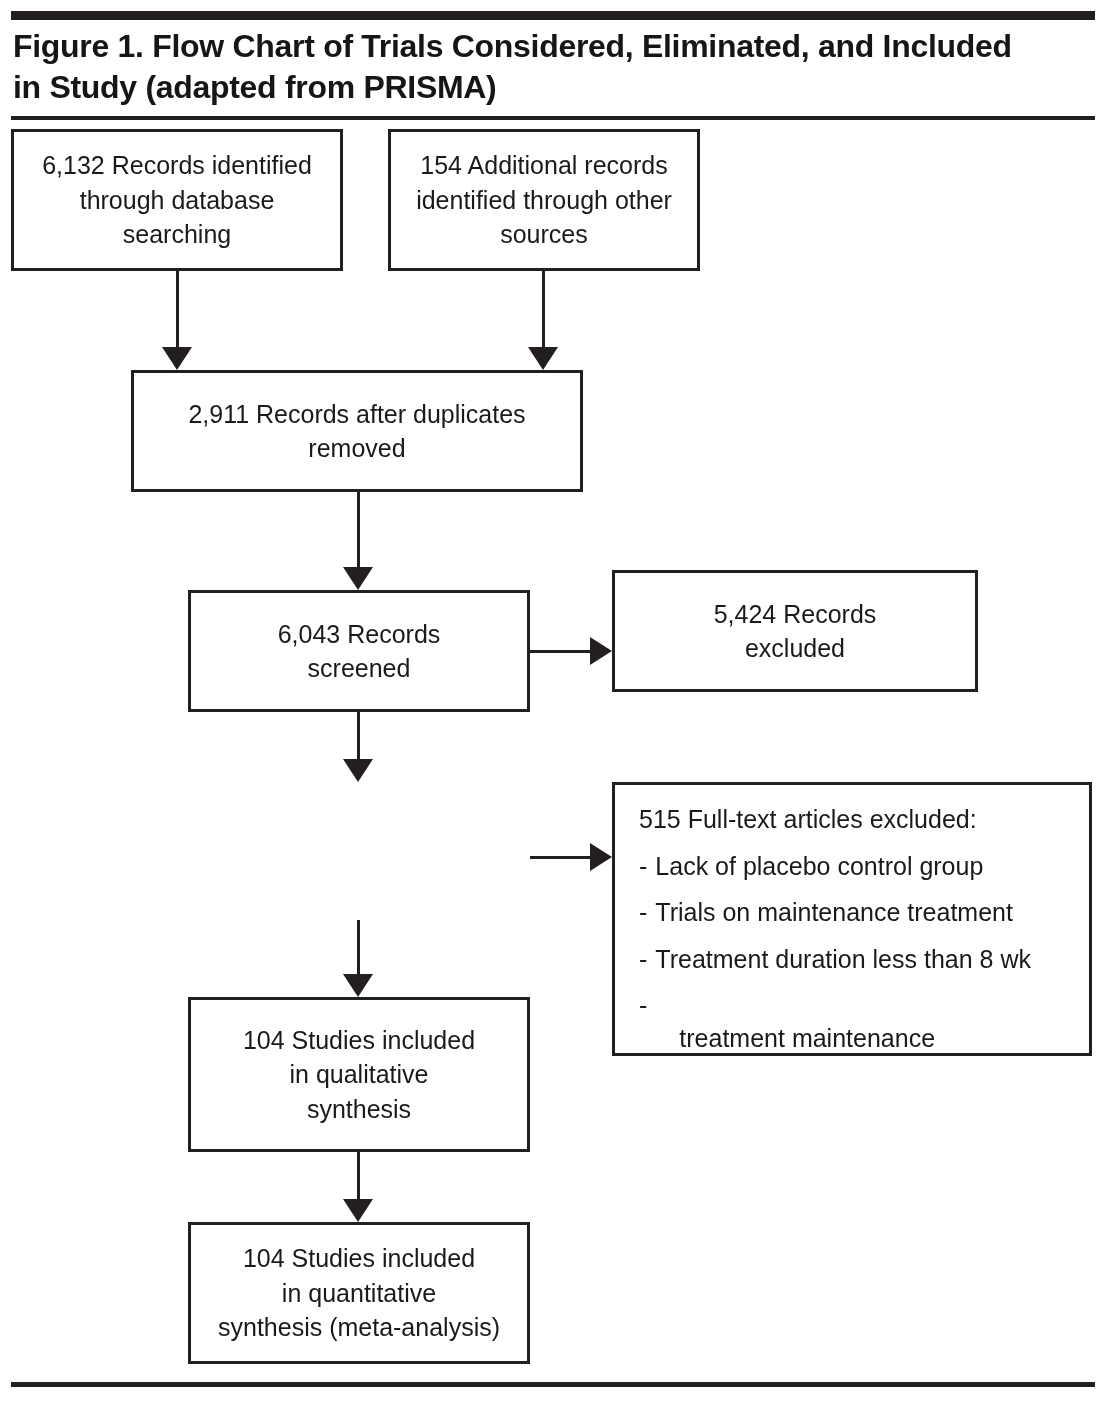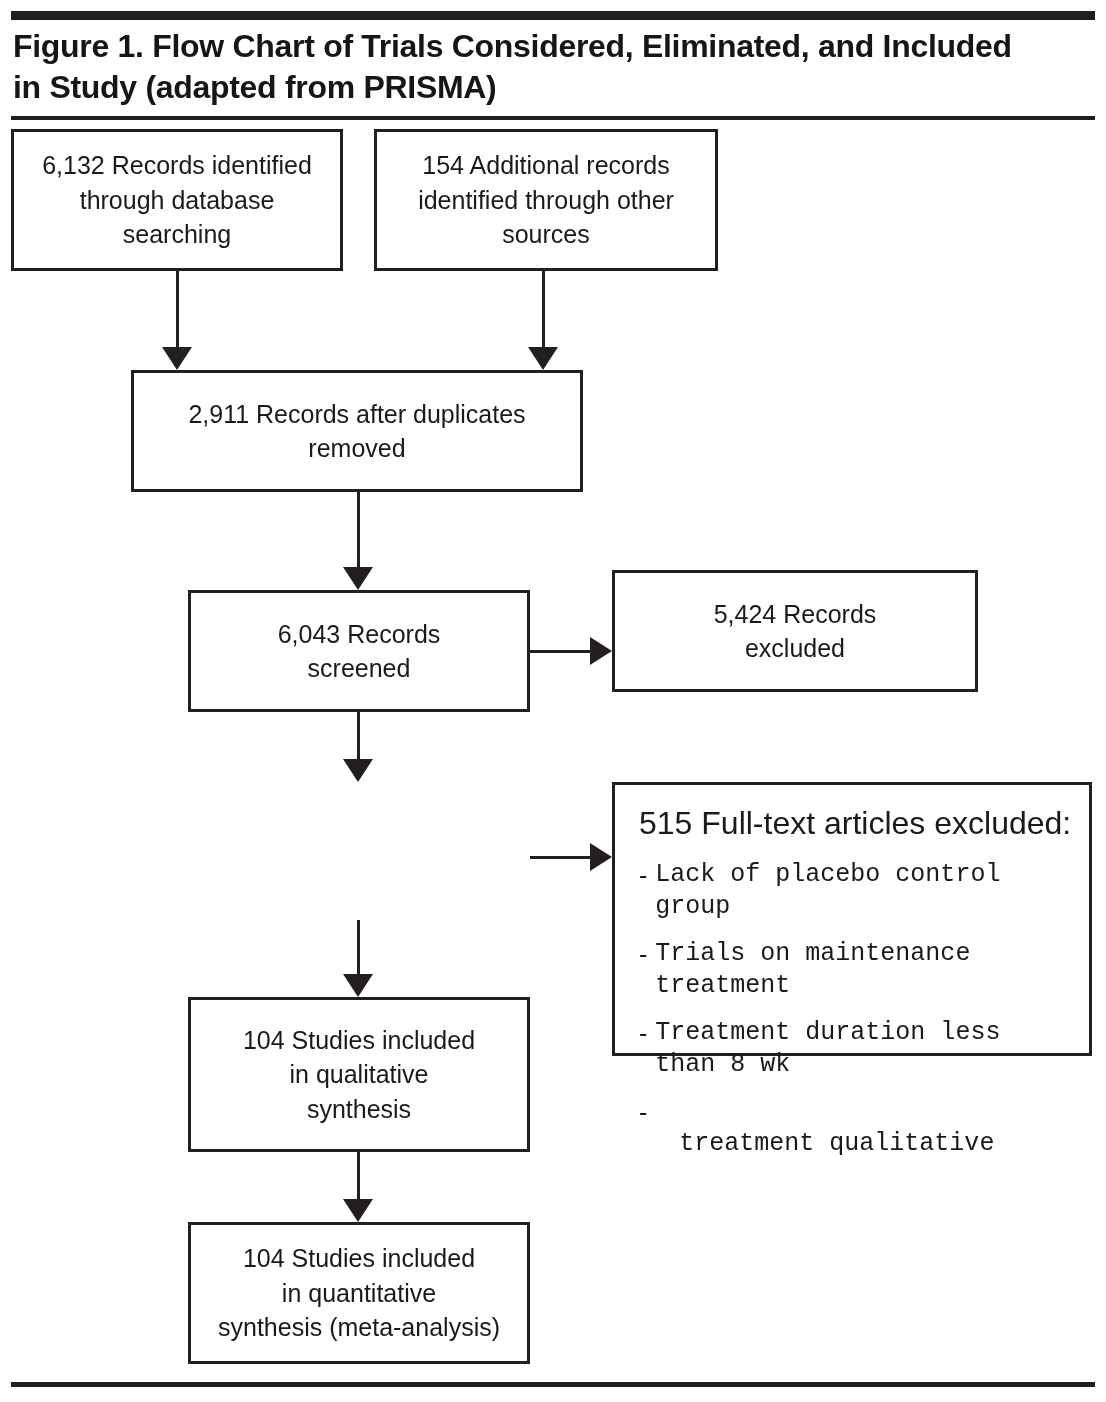--- a/index.html
+++ b/index.html
@@ -81,21 +81,21 @@
   
   #node-fulltext-excluded {
     align-items: flex-start;
     justify-content: flex-start;
     padding: 18px 14px 14px 14px;
   }
   #exclusion-content {
     width: 100%;
   }
   .exclusion-heading {
-    font-size: 32px;
+    font-size: 25px;
     line-height: 1.3;
     margin-bottom: 14px;
     padding-left: 10px;
   }
   .exclusion-item {
     font-size: 25px;
     line-height: 1.3;
     margin-bottom: 14px;
     padding-left: 10px;
     text-indent: 0;
@@ -104,21 +104,20 @@
   .exclusion-item:last-child { margin-bottom: 0; }
   .exclusion-dash {
     flex: 0 0 auto;
     margin-right: 8px;
   }
   .exclusion-label {
     flex: 1 1 auto;
     white-space: pre-line;
     text-indent: 0;
     padding-left: 0;
-    font-family: Liberation Mono, monospace;
   }
   .exclusion-label.wrap-indent {
     padding-left: 0;
   }
   .exclusion-label.wrap-indent span.cont {
     display: block;
     padding-left: 24px;
   }
 
   
@@ -157,21 +156,21 @@
 <div id="rule-bottom"></div>
 
 <div id="flowchart">
 
   <div class="node" id="node-database-records" style="left:11px; top:129px; width:332px; height:142px;">
     <div class="node-text">6,132 Records identified
 through database
 searching</div>
   </div>
 
-  <div class="node" id="node-other-records" style="left:374px; top:129px; width:344px; height:142px;">
+  <div class="node" id="node-other-records" style="left:388px; top:129px; width:312px; height:142px;">
     <div class="node-text">154 Additional records
 identified through other
 sources</div>
   </div>
 
   <div class="connector-line v-line" style="left:176px; top:271px; height:76px;"></div>
   <div class="arrow-down" style="left:162px; top:347px;"></div>
 
   <div class="connector-line v-line" style="left:542px; top:271px; height:76px;"></div>
   <div class="arrow-down" style="left:528px; top:347px;"></div>
@@ -219,21 +218,21 @@
       </div>
 
       <div class="exclusion-item">
         <span class="exclusion-dash">-</span>
         <span class="exclusion-label">Treatment duration less than 8 wk</span>
       </div>
 
       <div class="exclusion-item">
         <span class="exclusion-dash">-</span>
         <span class="exclusion-label wrap-indent">
-          <span class="cont">treatment qualitative</span>
+          <span class="cont">treatment maintenance</span>
         </span>
       </div>
     </div>
   </div>
 
   <div class="connector-line v-line" style="left:357px; top:920px; height:54px;"></div>
   <div class="arrow-down" style="left:343px; top:974px;"></div>
 
   <div class="node" id="node-qualitative-synthesis" style="left:188px; top:997px; width:342px; height:155px;">
     <div class="node-text">104 Studies included

